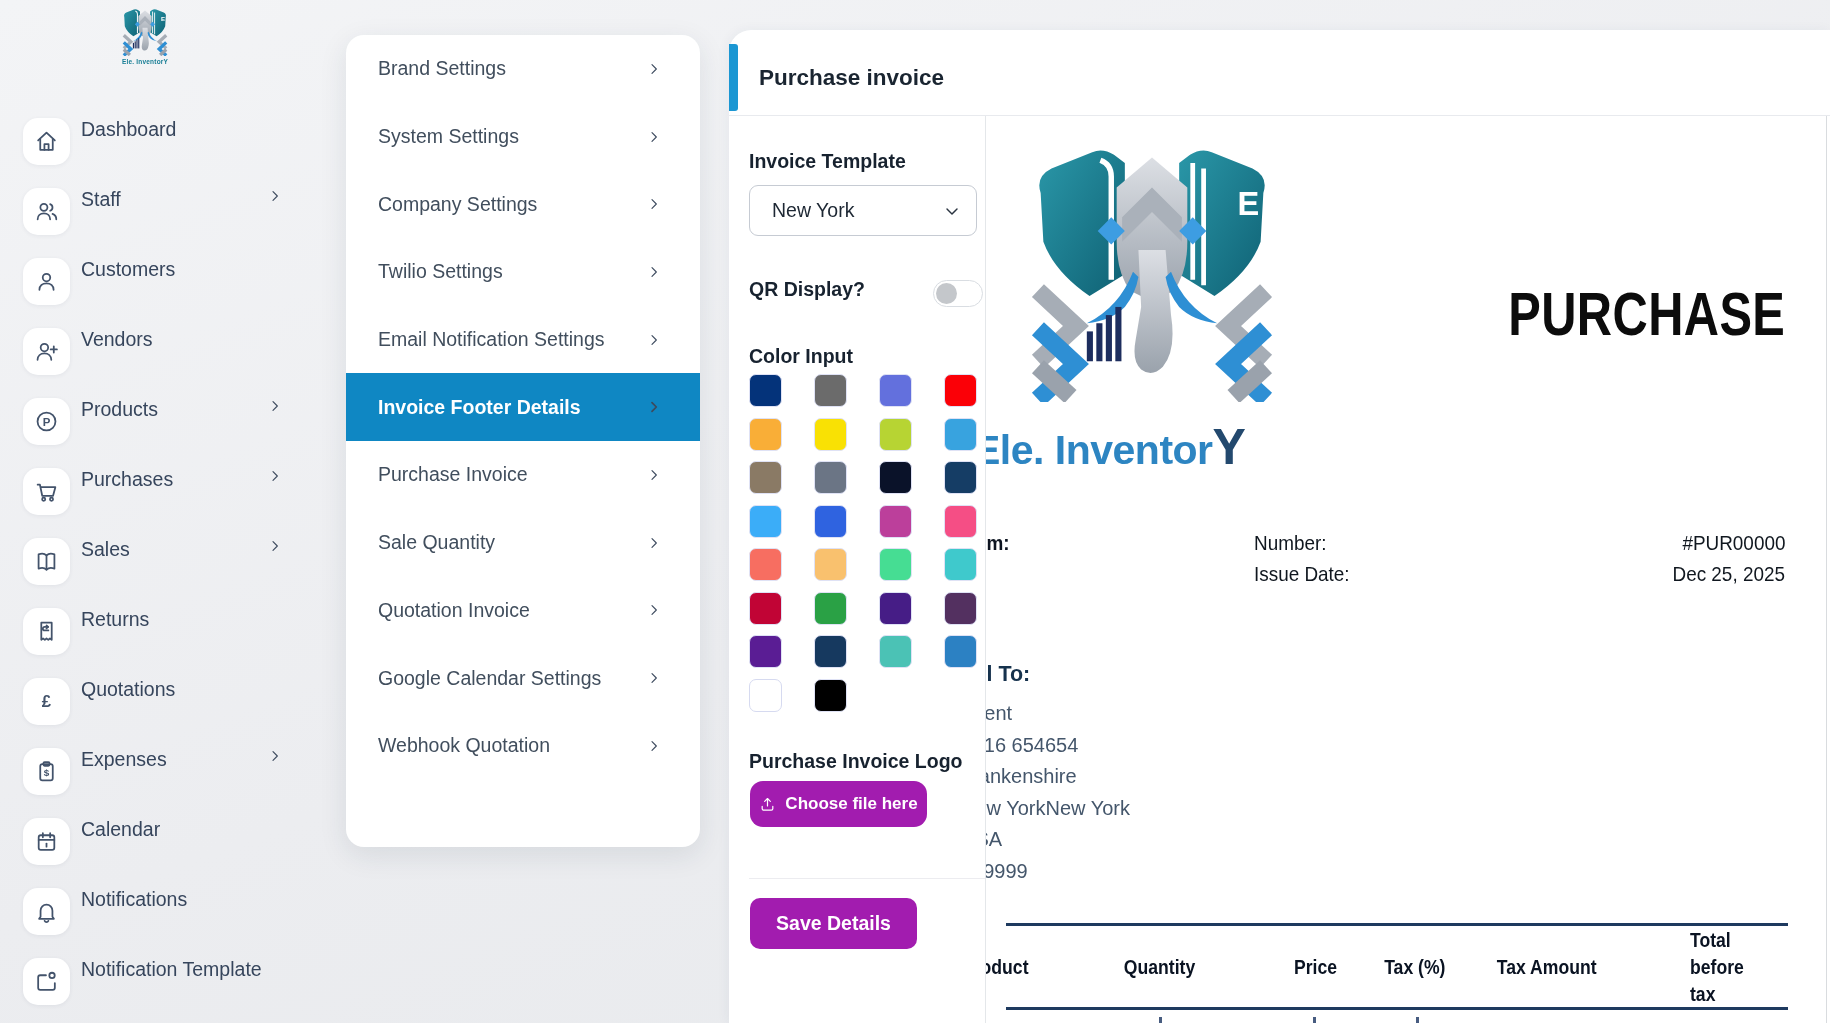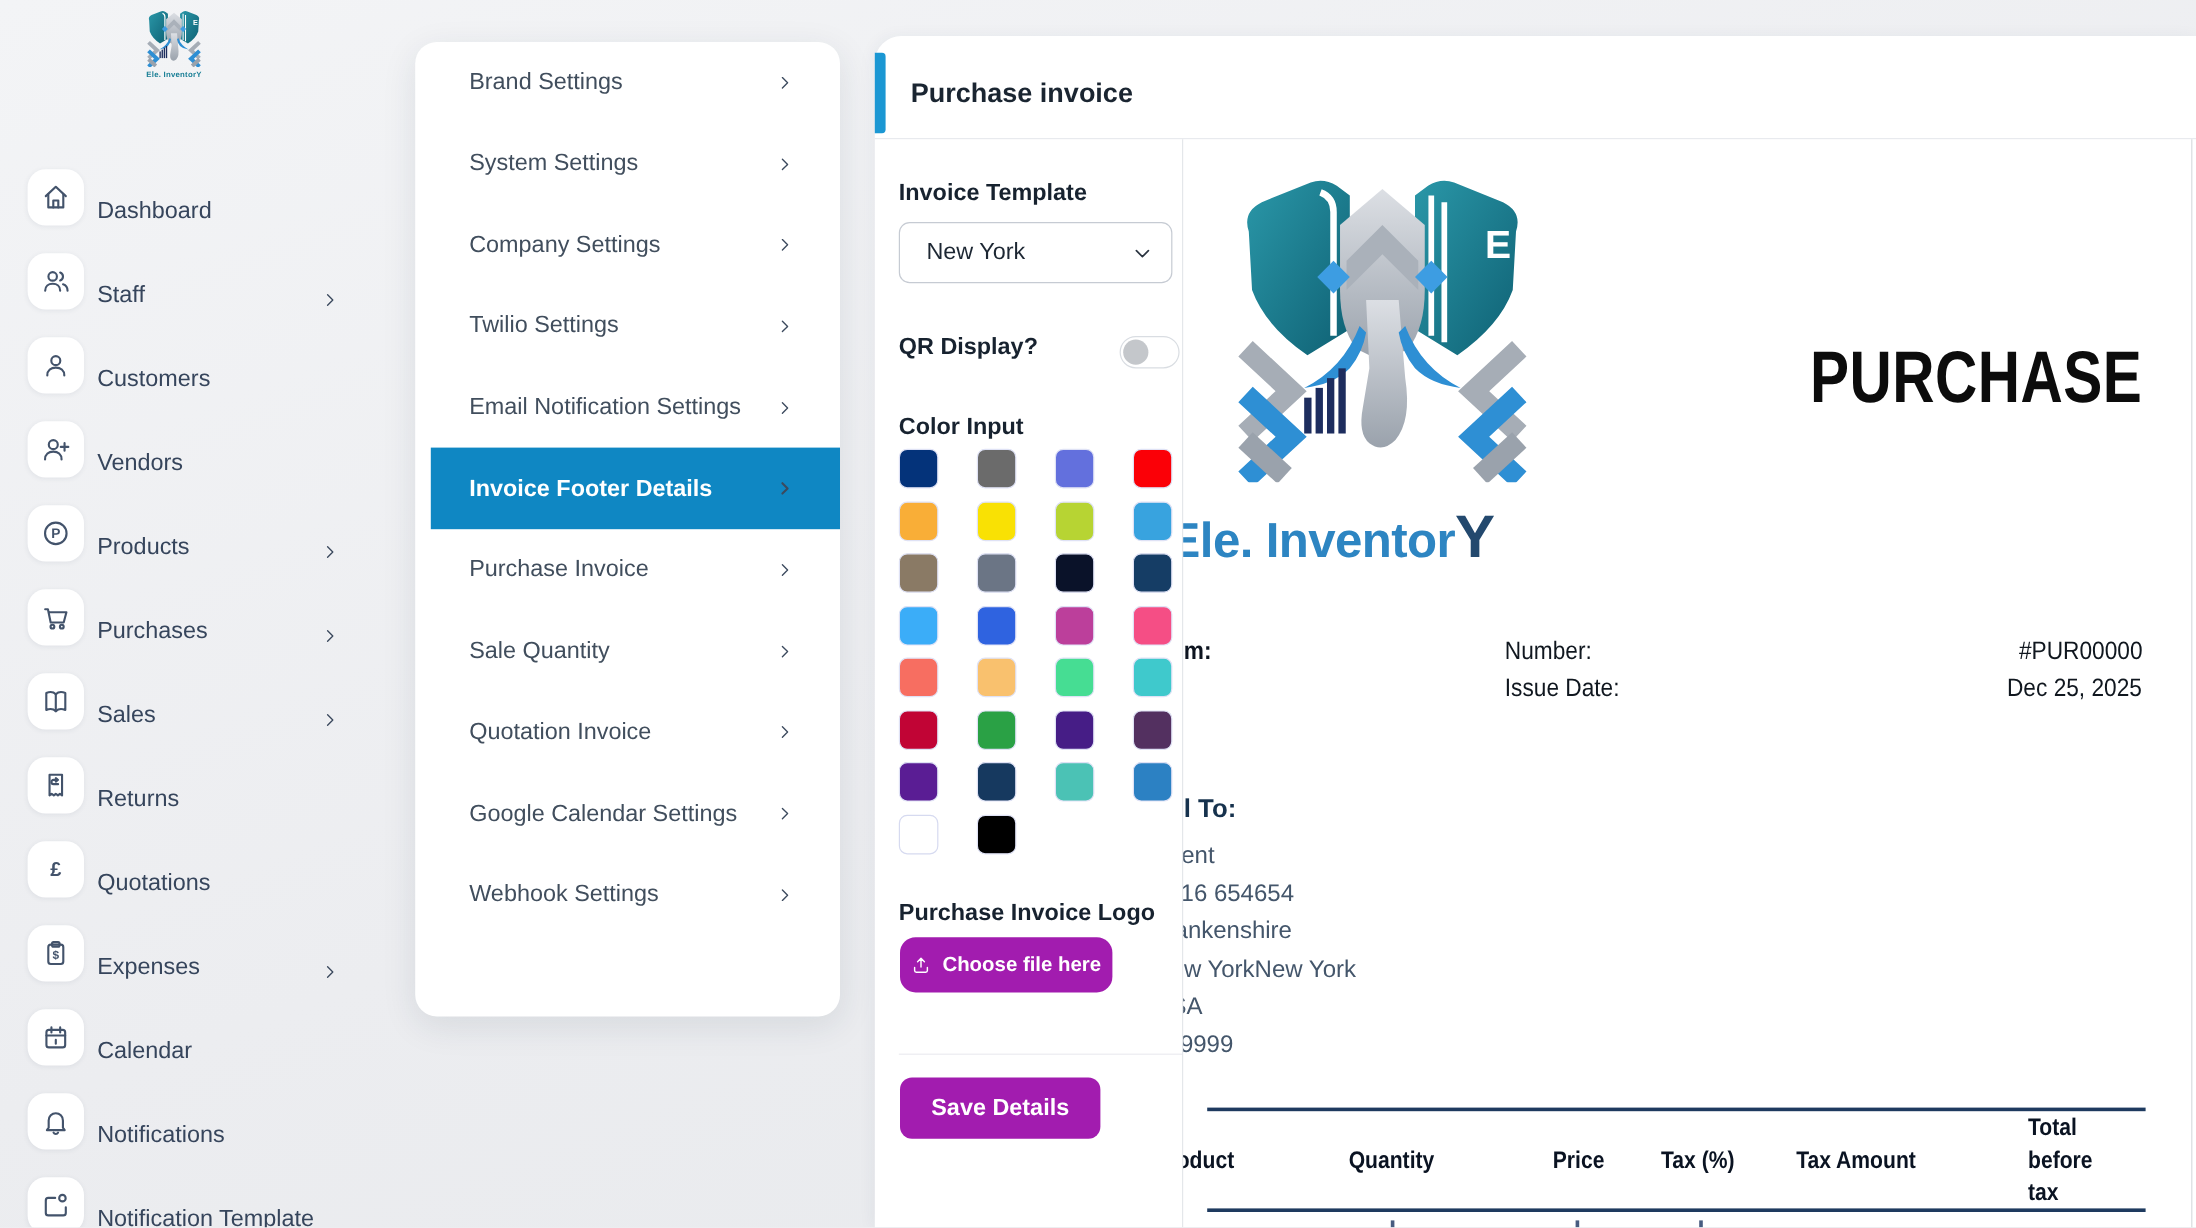--- a/index.html
+++ b/index.html
@@ -6,33 +6,33 @@
   html,body { background:#e9ebee; }
   body { font-family:"Liberation Sans",sans-serif; }
   .stage { position:relative; width:1830px; height:1023px; overflow:hidden;
            background:linear-gradient(160deg,#f3f4f6 0%,#ecedf0 55%,#e7e9ec 100%); }
 
   
   .sidebar { position:absolute; left:0; top:0; width:330px; height:1023px; }
   .logo-block { position:absolute; left:100px; top:8px; width:90px; text-align:center; }
   .logo-cap { font-size:6.5px; font-weight:bold; color:#187e95; letter-spacing:.2px; margin-top:-2px; }
   .side-nav { position:absolute; left:23px; top:118px; width:260px; }
-  .side-item { height:70px; display:flex; align-items:flex-end; cursor:pointer; }
+  .side-item { height:70px; display:flex; align-items:flex-start; cursor:pointer; }
   .tile { width:47px; height:47px; background:#fff; border-radius:15px; display:flex;
           align-items:center; justify-content:center; box-shadow:0 1px 4px rgba(40,60,90,.07); flex:none; }
   .tile svg { width:25px; height:25px; color:#43536b; }
   .side-label { margin-left:11px; font-size:19.5px; font-weight:500; color:#36455c; }
   .side-chev { margin-left:auto; display:flex; }
   .side-chev svg, .menu-chev svg { width:16px; height:16px; color:#3c4a5e; }
   svg.stroke { fill:none; stroke:currentColor; stroke-width:1.7; stroke-linecap:round; stroke-linejoin:round; }
 
   
   .submenu { position:absolute; left:346px; top:35px; width:354px; height:812px; background:#fff;
              border-radius:18px; box-shadow:0 8px 28px rgba(30,45,70,.10); overflow:hidden;
-             display:flex; flex-direction:column;padding-left:13px; }
+             display:flex; flex-direction:column; }
   .menu-row { height:67.7px; flex:none; display:flex; align-items:center; padding:0 38px 0 32px; cursor:pointer; }
   .menu-label { font-size:19.5px; color:#414e5d; }
   .menu-chev { margin-left:auto; display:flex; color:#55616f; }
   .menu-row.active { background:#0f87c3;justify-content:center; }
   .menu-row.active .menu-label { color:#fff; font-weight:bold; }
   .menu-row.active .menu-chev { color:#fff; }
   .menu-row.active svg { stroke-width:2.6; }
 
   
   .main { position:absolute; left:729px; top:30px; right:0; bottom:0; background:#fff;
@@ -368,21 +368,21 @@
       </div>
       <div class="menu-row">
         <span class="menu-label">Google Calendar Settings</span>
         <span class="menu-chev">
           <svg class="stroke" viewBox="0 0 24 24" stroke-width="2">
             <polyline points="9 5.5 15.5 12 9 18.5"></polyline>
           </svg>
         </span>
       </div>
       <div class="menu-row">
-        <span class="menu-label">Webhook Settings</span>
+        <span class="menu-label">Webhook Quotation</span>
         <span class="menu-chev">
           <svg class="stroke" viewBox="0 0 24 24" stroke-width="2">
             <polyline points="9 5.5 15.5 12 9 18.5"></polyline>
           </svg>
         </span>
       </div>
     </div>
 
   <main class="main">
     <div class="accent-bar"></div>

